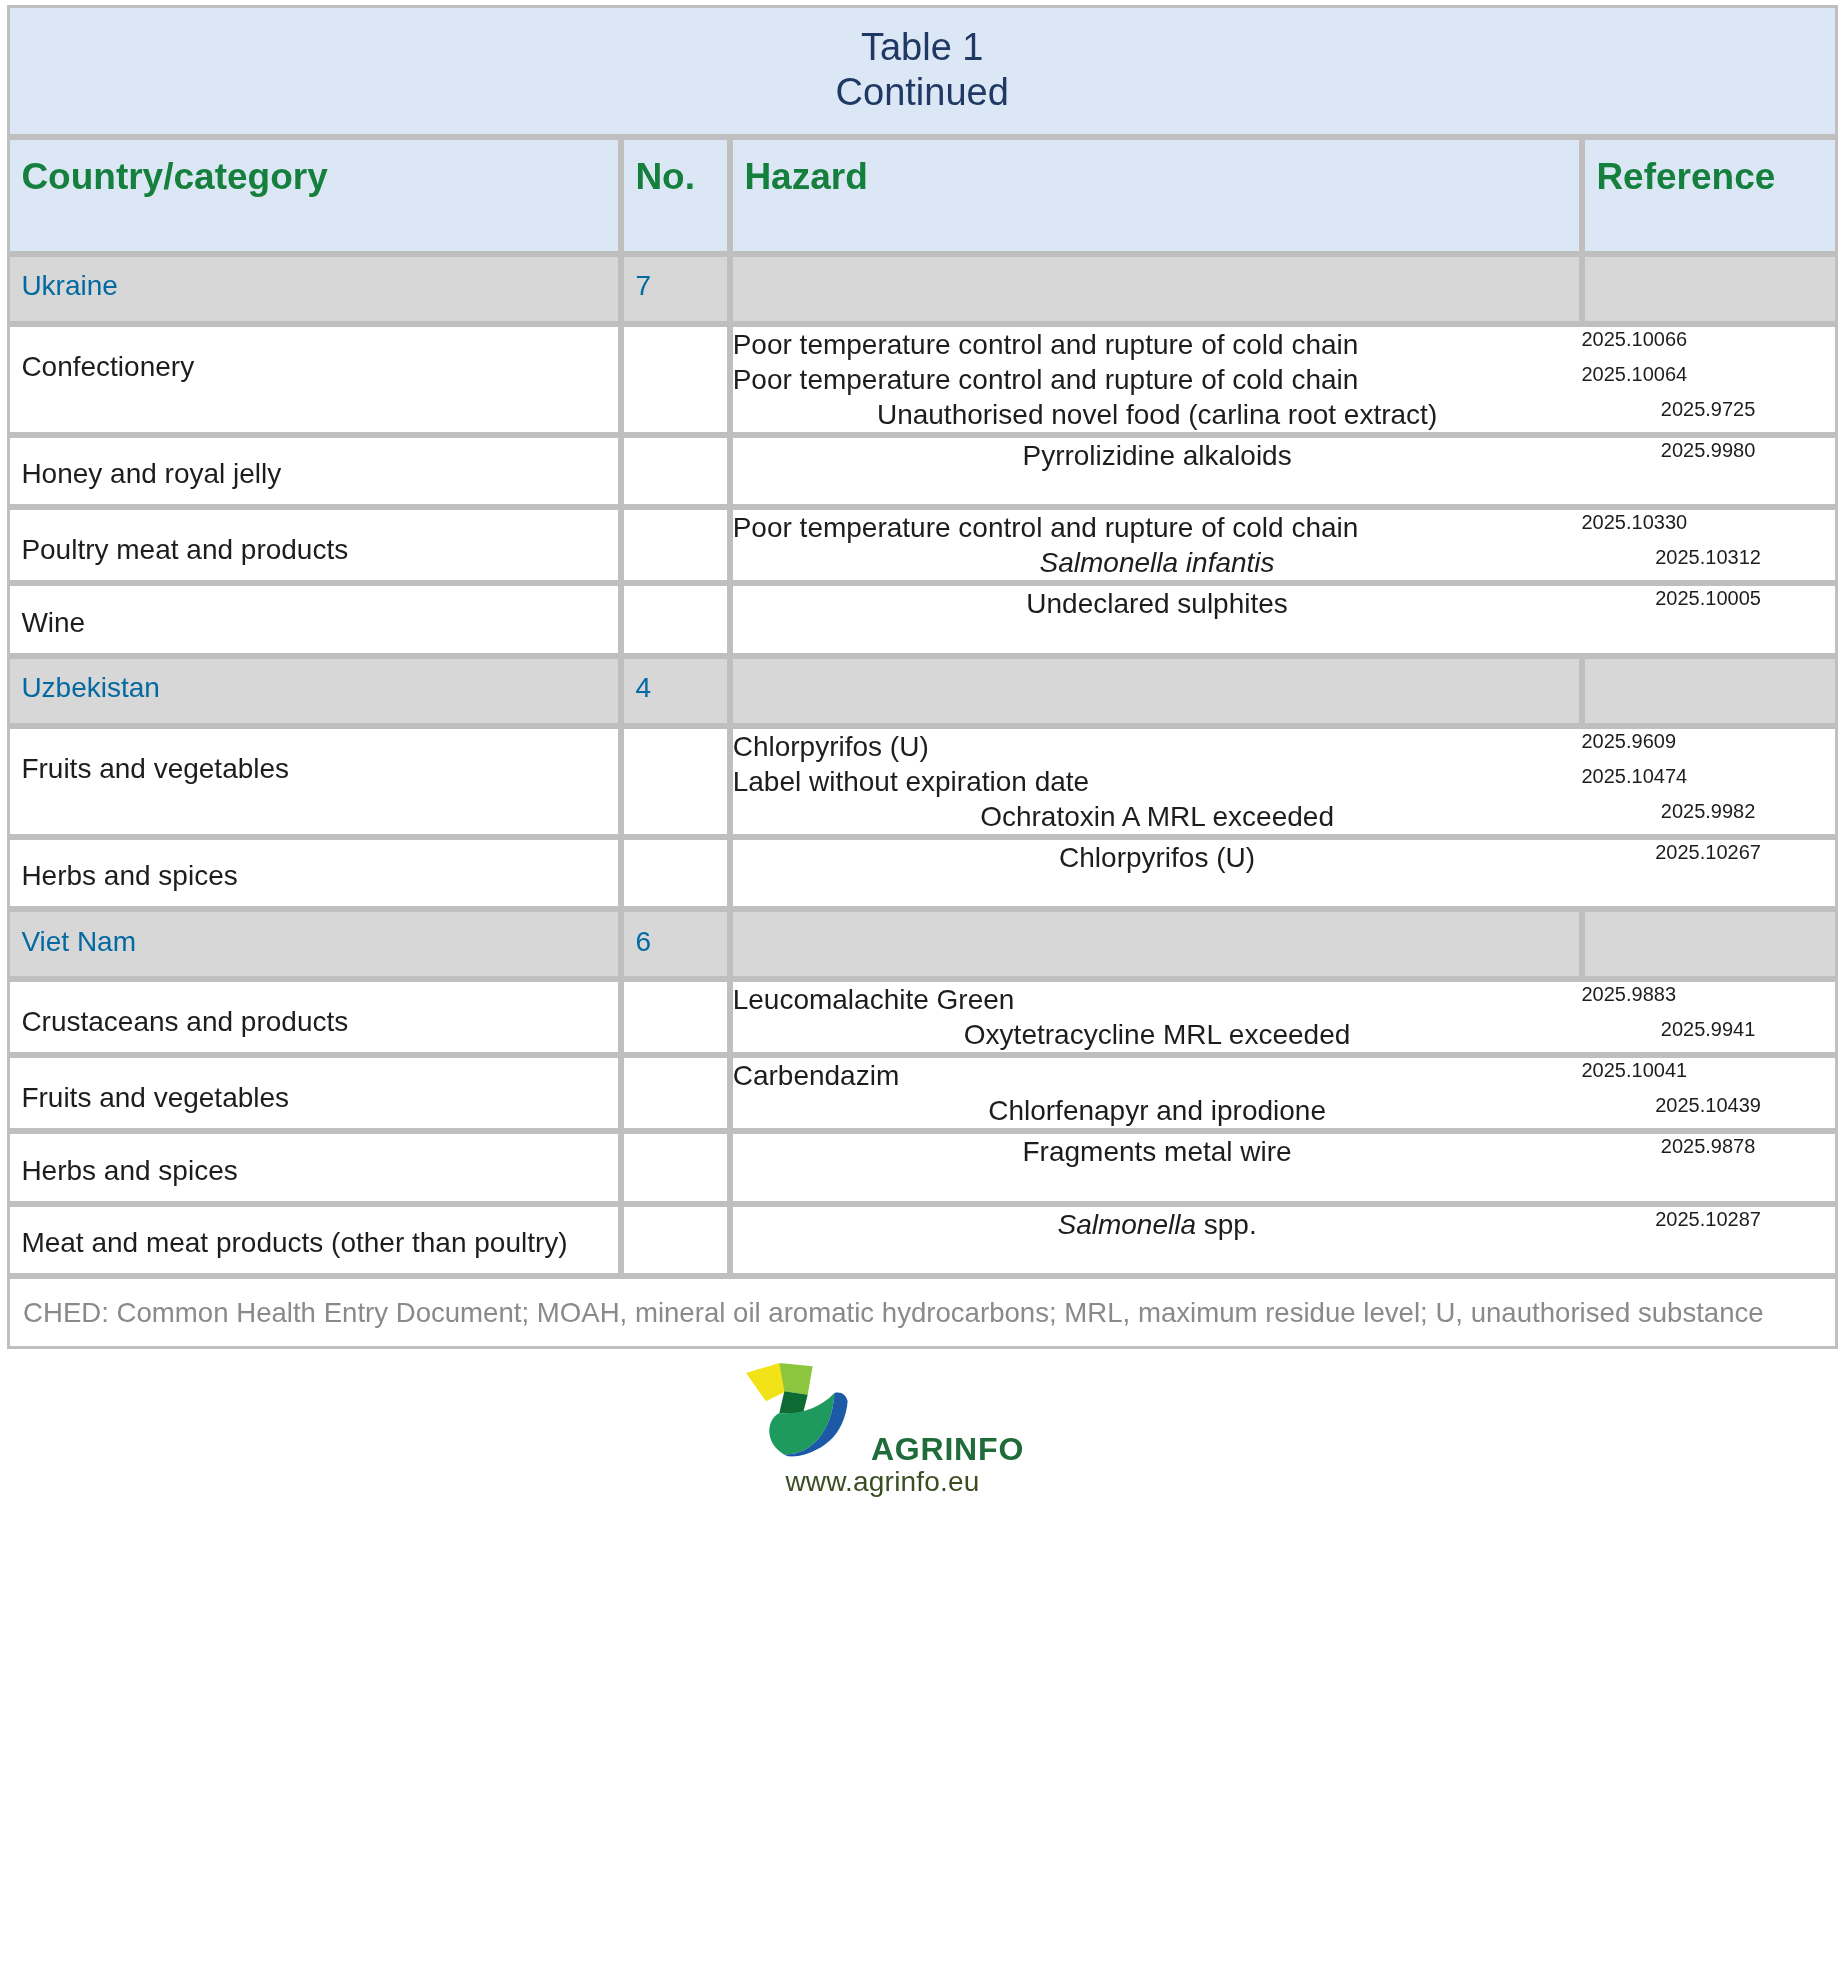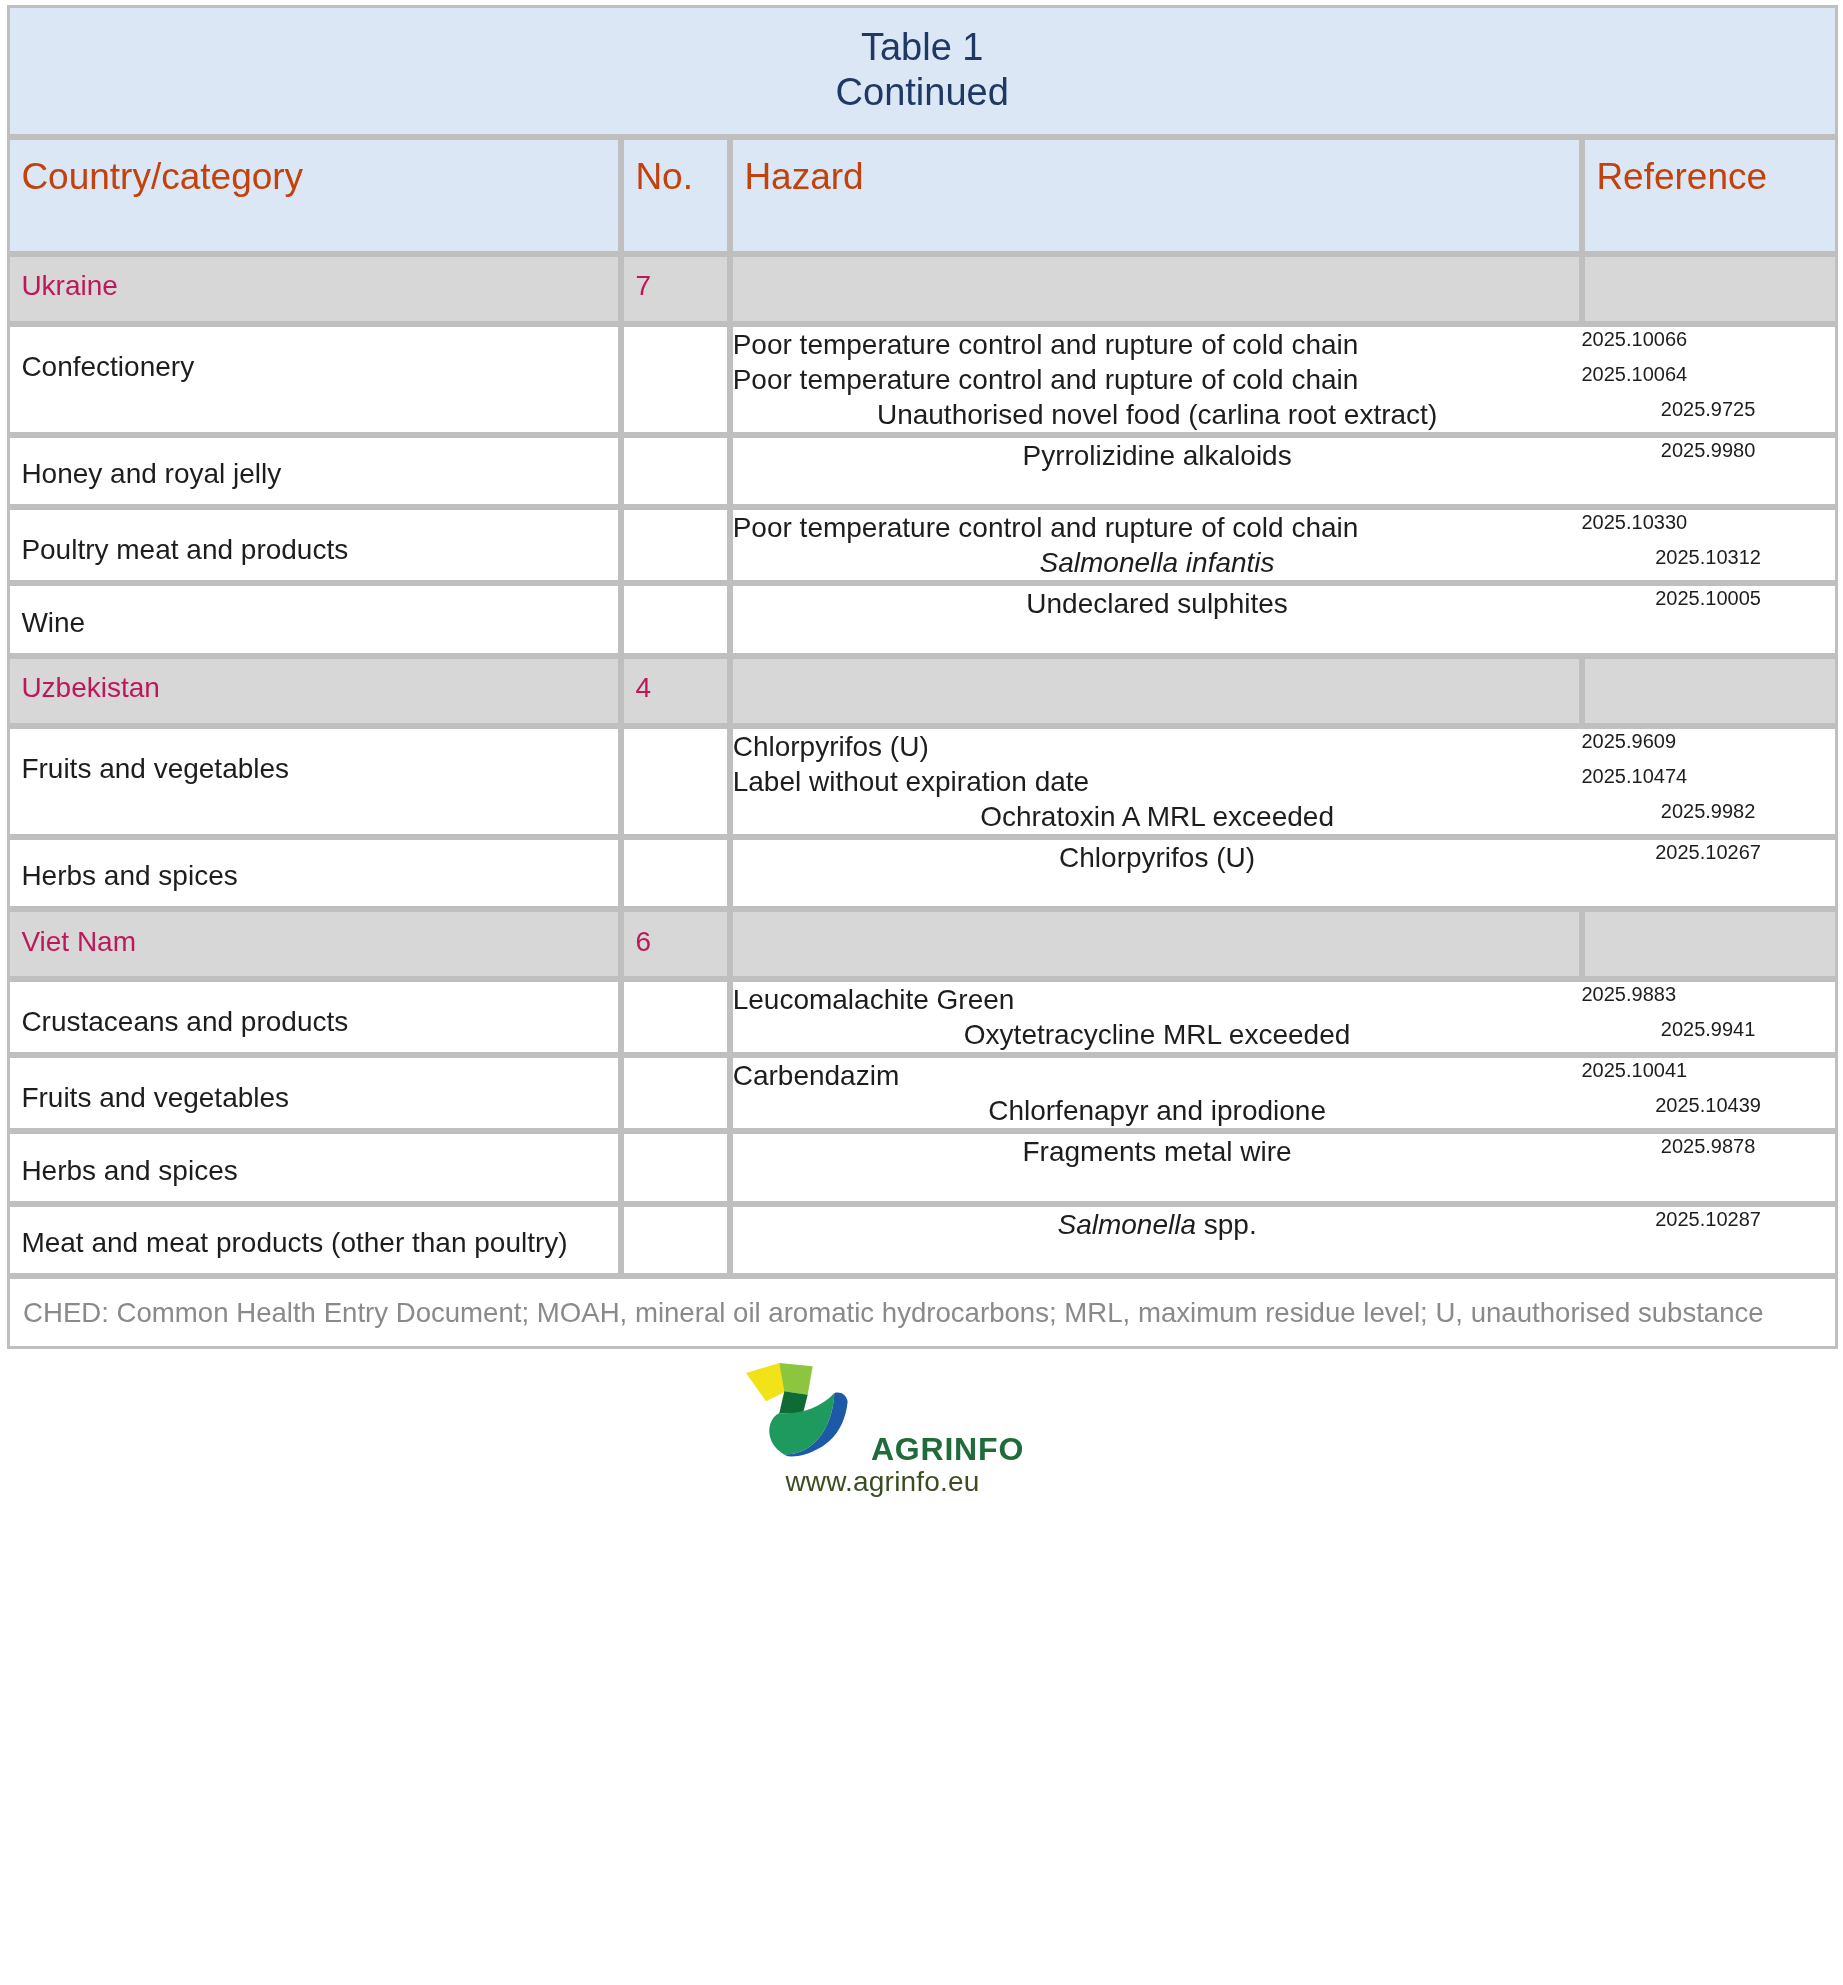--- a/index.html
+++ b/index.html
@@ -49,32 +49,32 @@
     line-height: 1.18;
     padding: 16.7px 8.3px 20px 8.3px !important;
     font-weight: 400;
   }
   .title-main { display: block; }
   .title-sub  { display: block; }
 
   
   .hdr-cell {
     background: #dce7f5 !important;
-    color: #c2410c;
+    color: #15803d;
     font-size: 37px;
     line-height: 1.1;
     padding: 16.7px 11.7px 53px 11.7px !important;
-    font-weight: 400;
+    font-weight: 700;
     margin-left: 44px;
   }
 
   
   .country-cell {
     background: #d7d7d7 !important;
-    color: #be185d;
+    color: #0369a1;
     font-size: 28px;
     line-height: 1.15;
     padding: 13.4px 11.7px 18.4px 11.7px !important;
   }
   .country-cell.blank { padding: 13.4px 11.7px 18.4px 11.7px !important; }
 
   
   .cat-cell {
     font-size: 28px;
     color: #1d1d1d;

